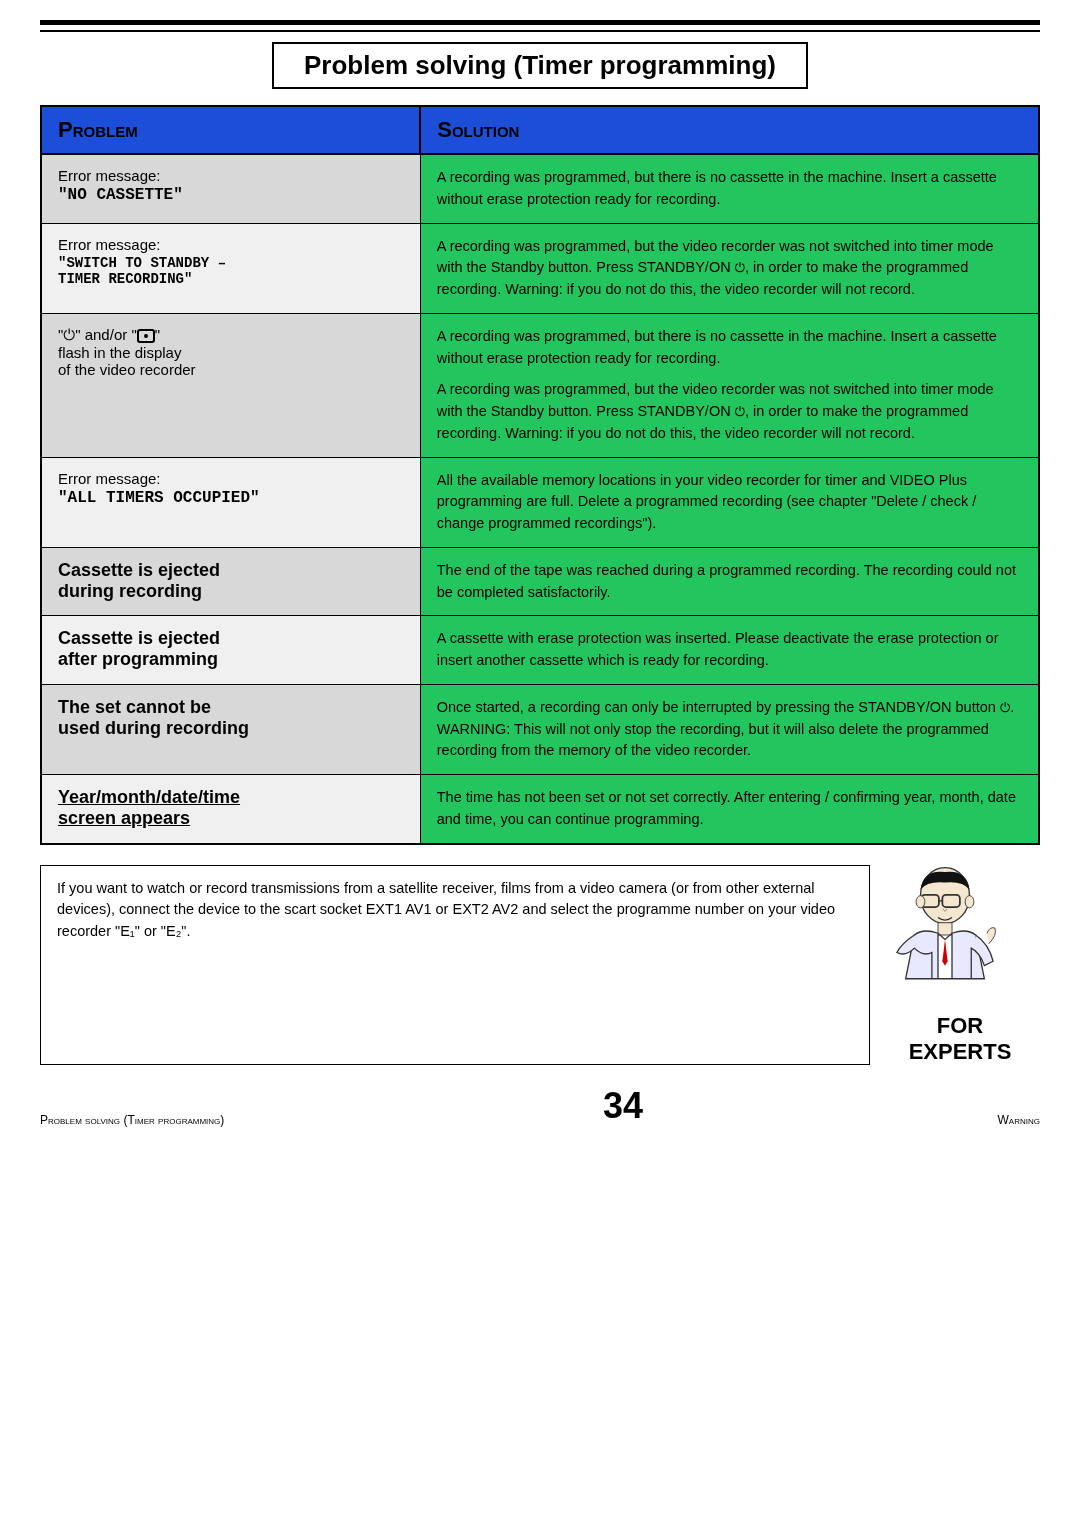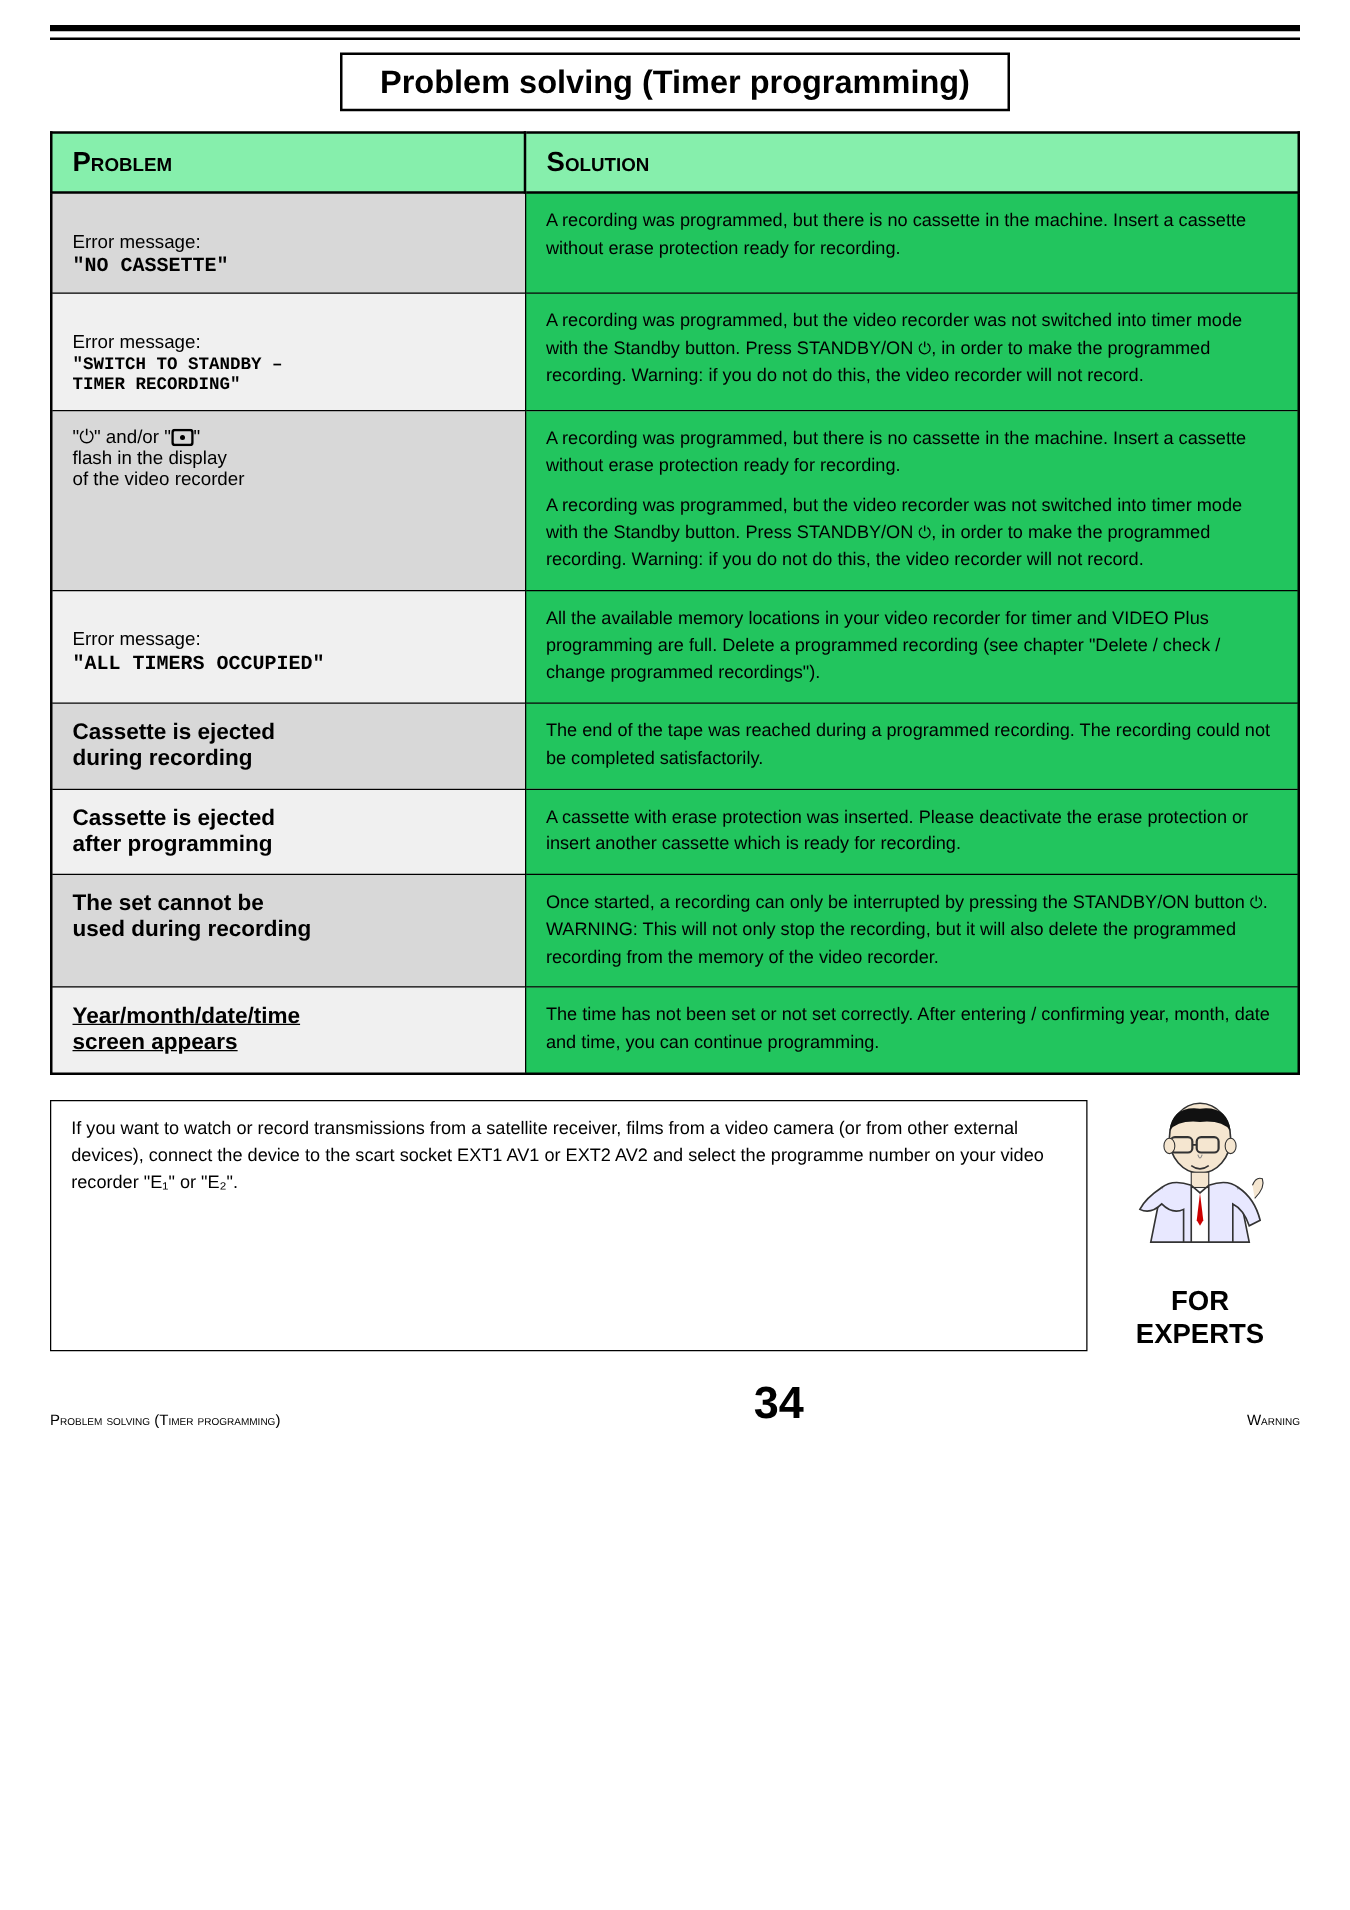--- a/index.html
+++ b/index.html
@@ -44,21 +44,21 @@
       margin-bottom: 20px;
     }
 
     .main-table th {
       border: 2px solid #000;
       padding: 10px 16px;
       font-size: 22px;
       font-variant: small-caps;
       font-weight: bold;
       text-align: left;
-      background: #86efac;
+      background: #1d4ed8;
     }
 
     .main-table th.solution-header {
       text-align: left;
     }
 
     .main-table td {
       border: 1px solid #000;
       padding: 12px 16px;
       vertical-align: top;
@@ -77,21 +77,20 @@
     .problem-text {
       font-size: 15px;
       font-weight: normal;
     }
 
     .problem-text .label {
       font-size: 15px;
       font-weight: normal;
       display: block;
       margin-bottom: 2px;
-      margin-top: 18px;
     }
 
     .problem-text .mono {
       font-family: 'Courier New', monospace;
       font-weight: bold;
       font-size: 16px;
       display: block;
     }
 
     .problem-text .big {
@@ -134,21 +133,20 @@
       font-size: 14px;
       margin-bottom: 8px;
       border-bottom: 1px solid #000;
       padding-bottom: 4px;
     }
 
     .expert-figure {
       width: 160px;
       display: flex;
       flex-direction: column;
-      align-items: center;
       justify-content: flex-end;
     }
 
     .expert-label {
       text-align: center;
       font-size: 22px;
       font-weight: bold;
       line-height: 1.2;
       margin-top: 8px;
     }

